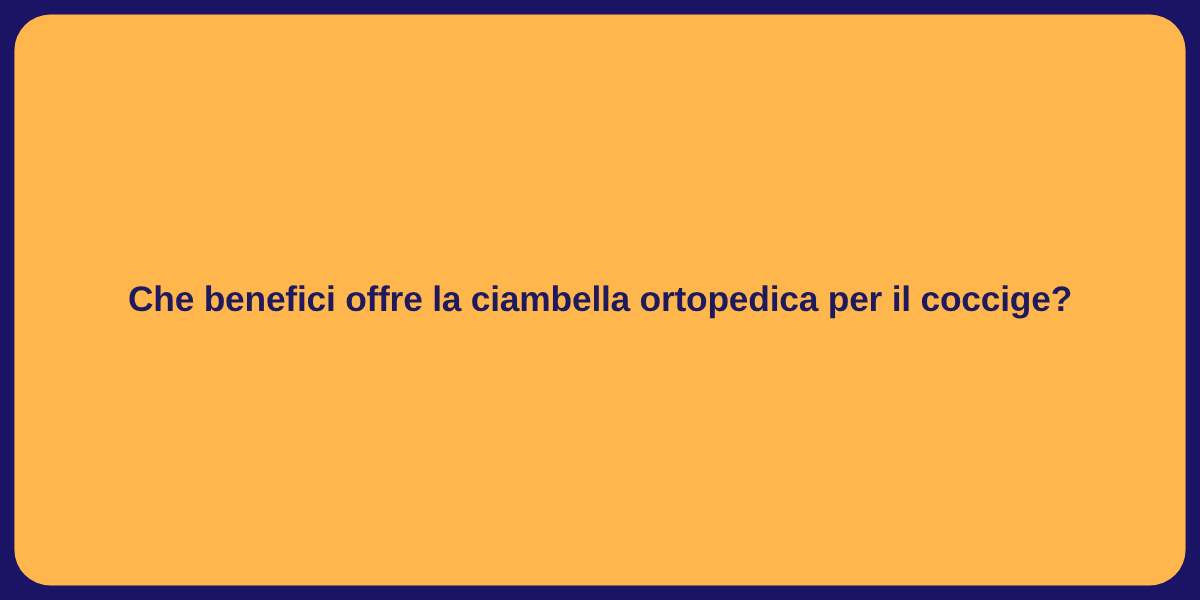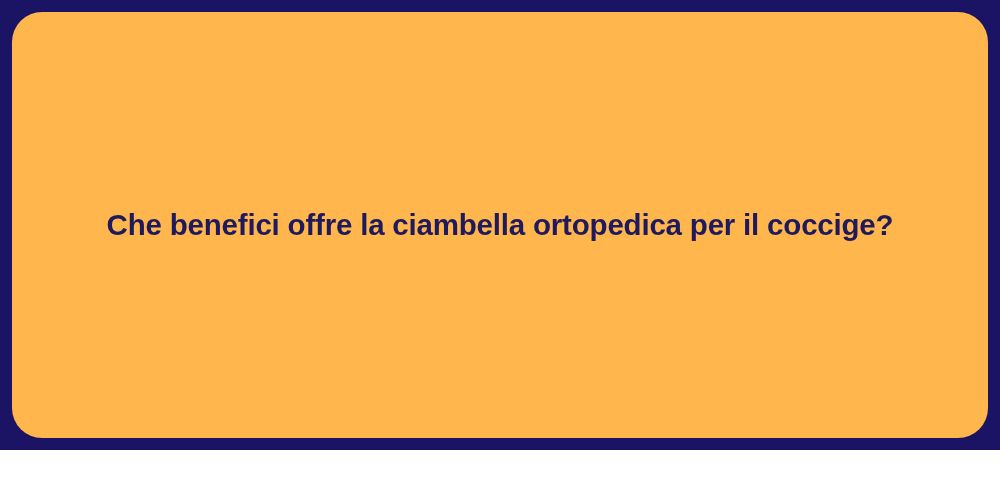--- a/index.html
+++ b/index.html
@@ -43,17 +43,17 @@
     font-size: 29.5px;
     font-weight: bold;
     line-height: 1.25;
     letter-spacing: -0.2px;
     white-space: nowrap;
   }
 </style>
 </head>
 <body>
 
-<div class="frame" style="background: rgb(27, 20, 100); padding: 12px; width: 1000px; height: 450px;">
+<div class="frame" style="background: rgb(27, 20, 100); padding: 12px; width: 1000px; height: 500px;">
   <div class="card" style="background: rgb(255, 182, 77); border-radius: 30px;">
     <h1 class="headline" style="color: rgb(31, 26, 94); text-align: center;">Che benefici offre la ciambella ortopedica per il coccige?</h1>
   </div>
 </div>
 
 </body></html>

